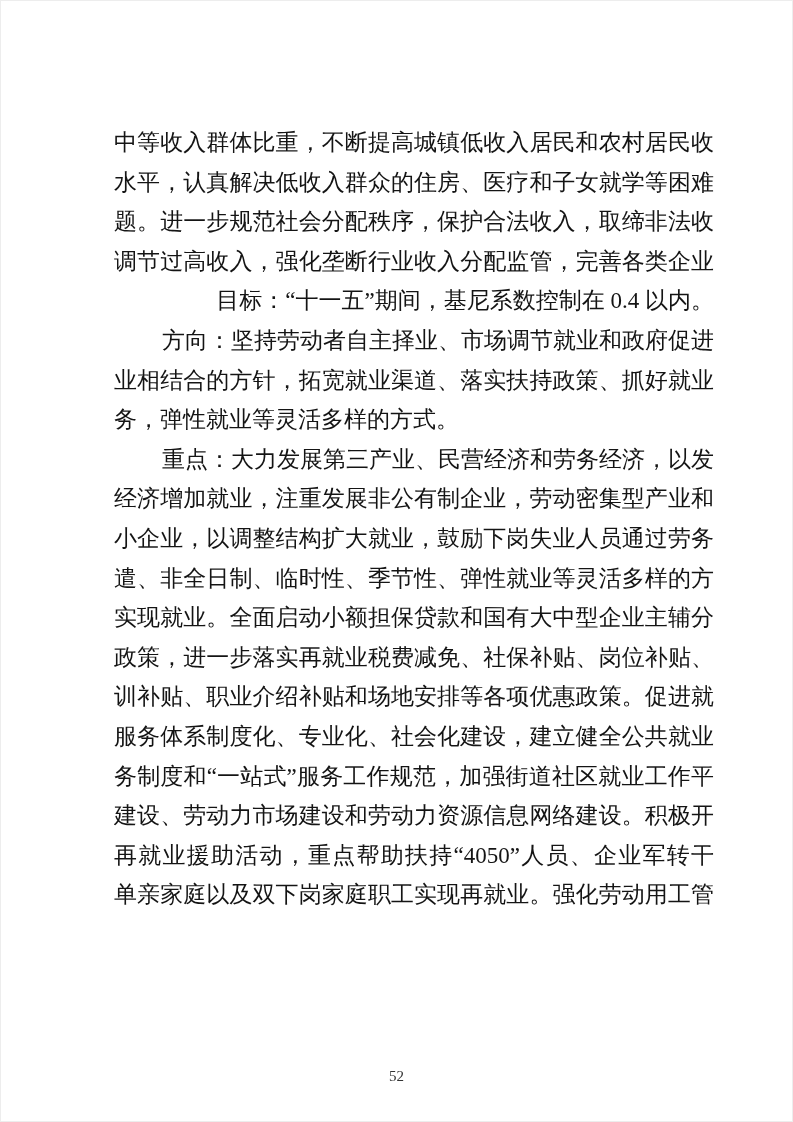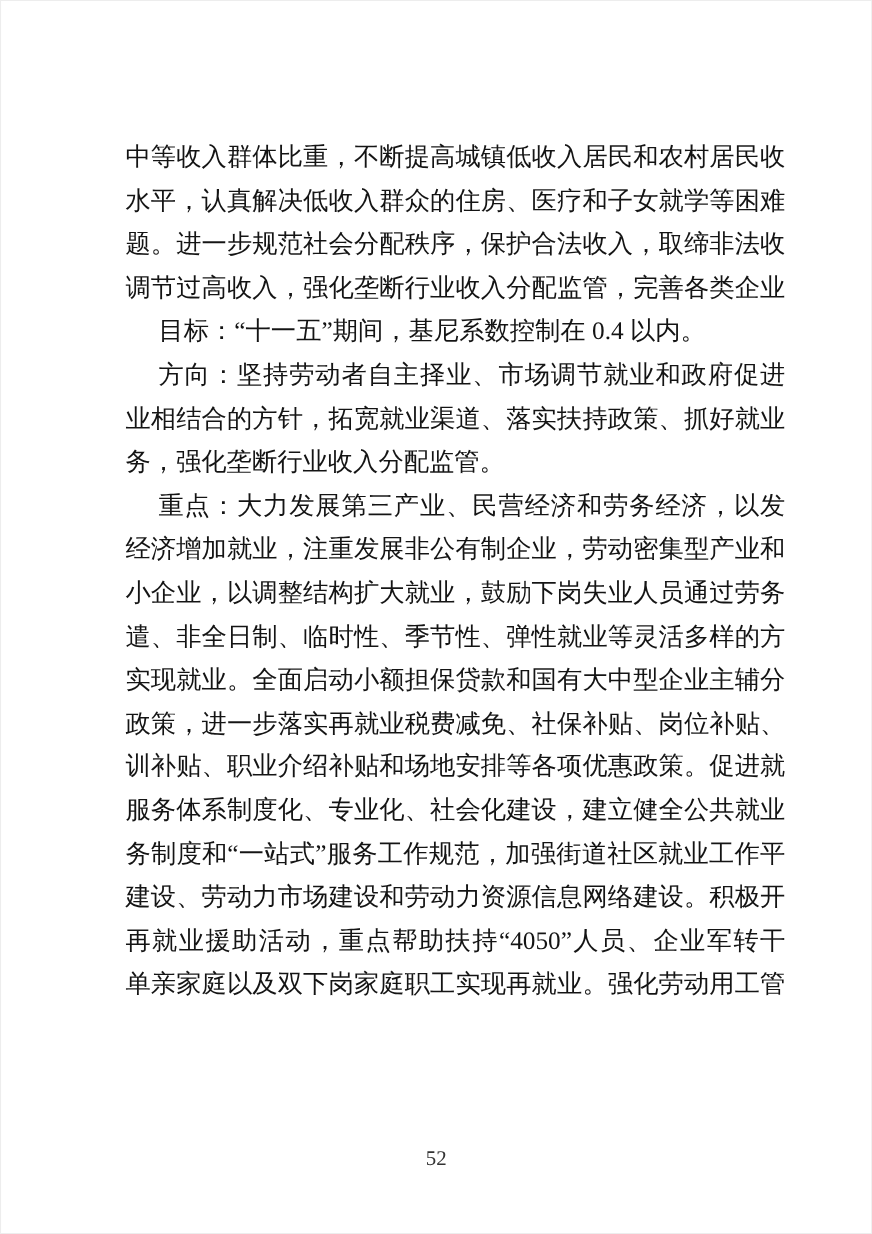--- a/index.html
+++ b/index.html
@@ -22,45 +22,45 @@
   .line {
     height: 39.6px;
     line-height: 39.6px;
     font-size: 23px;
     overflow: hidden;
   }
   .fill {
     text-align: justify;
     text-align-last: justify;
   }
-  .indent { padding-left: 30px; }
+  .indent { padding-left: 30px; text-align: right; }
   .bold { font-weight: bold; }
   .page-number {
     position: absolute;
-    top: 1044px;
+    top: 1066px;
     left: 0;
     width: 100%;
     text-align: center;
-    font-size: 19px;
+    font-size: 15px;
     color: #333333;
     line-height: 20px;
   }
 </style>
 </head>
 <body>
 
 <div class="text-block">
   <div class="line fill">中等收入群体比重，不断提高城镇低收入居民和农村居民收入</div>
   <div class="line fill">水平，认真解决低收入群众的住房、医疗和子女就学等困难问</div>
   <div class="line fill">题。进一步规范社会分配秩序，保护合法收入，取缔非法收入，</div>
   <div class="line fill">调节过高收入，强化垄断行业收入分配监管，完善各类企业工</div>
   <div class="line indent">目标：“十一五”期间，基尼系数控制在 0.4 以内。</div>
   <div class="line indent fill">方向：坚持劳动者自主择业、市场调节就业和政府促进就</div>
   <div class="line fill">业相结合的方针，拓宽就业渠道、落实扶持政策、抓好就业服</div>
-  <div class="line">务，强化垄断行业收入分配监管。</div>
+  <div class="line">务，弹性就业等灵活多样的方式。</div>
   <div class="line indent fill">重点：大力发展第三产业、民营经济和劳务经济，以发展</div>
   <div class="line fill">经济增加就业，注重发展非公有制企业，劳动密集型产业和中</div>
   <div class="line fill">小企业，以调整结构扩大就业，鼓励下岗失业人员通过劳务派</div>
   <div class="line fill">遣、非全日制、临时性、季节性、弹性就业等灵活多样的方式</div>
   <div class="line fill">实现就业。全面启动小额担保贷款和国有大中型企业主辅分离</div>
   <div class="line fill">政策，进一步落实再就业税费减免、社保补贴、岗位补贴、培</div>
   <div class="line fill">训补贴、职业介绍补贴和场地安排等各项优惠政策。促进就业</div>
   <div class="line fill">服务体系制度化、专业化、社会化建设，建立健全公共就业服</div>
   <div class="line fill">务制度和“一站式”服务工作规范，加强街道社区就业工作平台</div>
   <div class="line fill">建设、劳动力市场建设和劳动力资源信息网络建设。积极开展</div>

